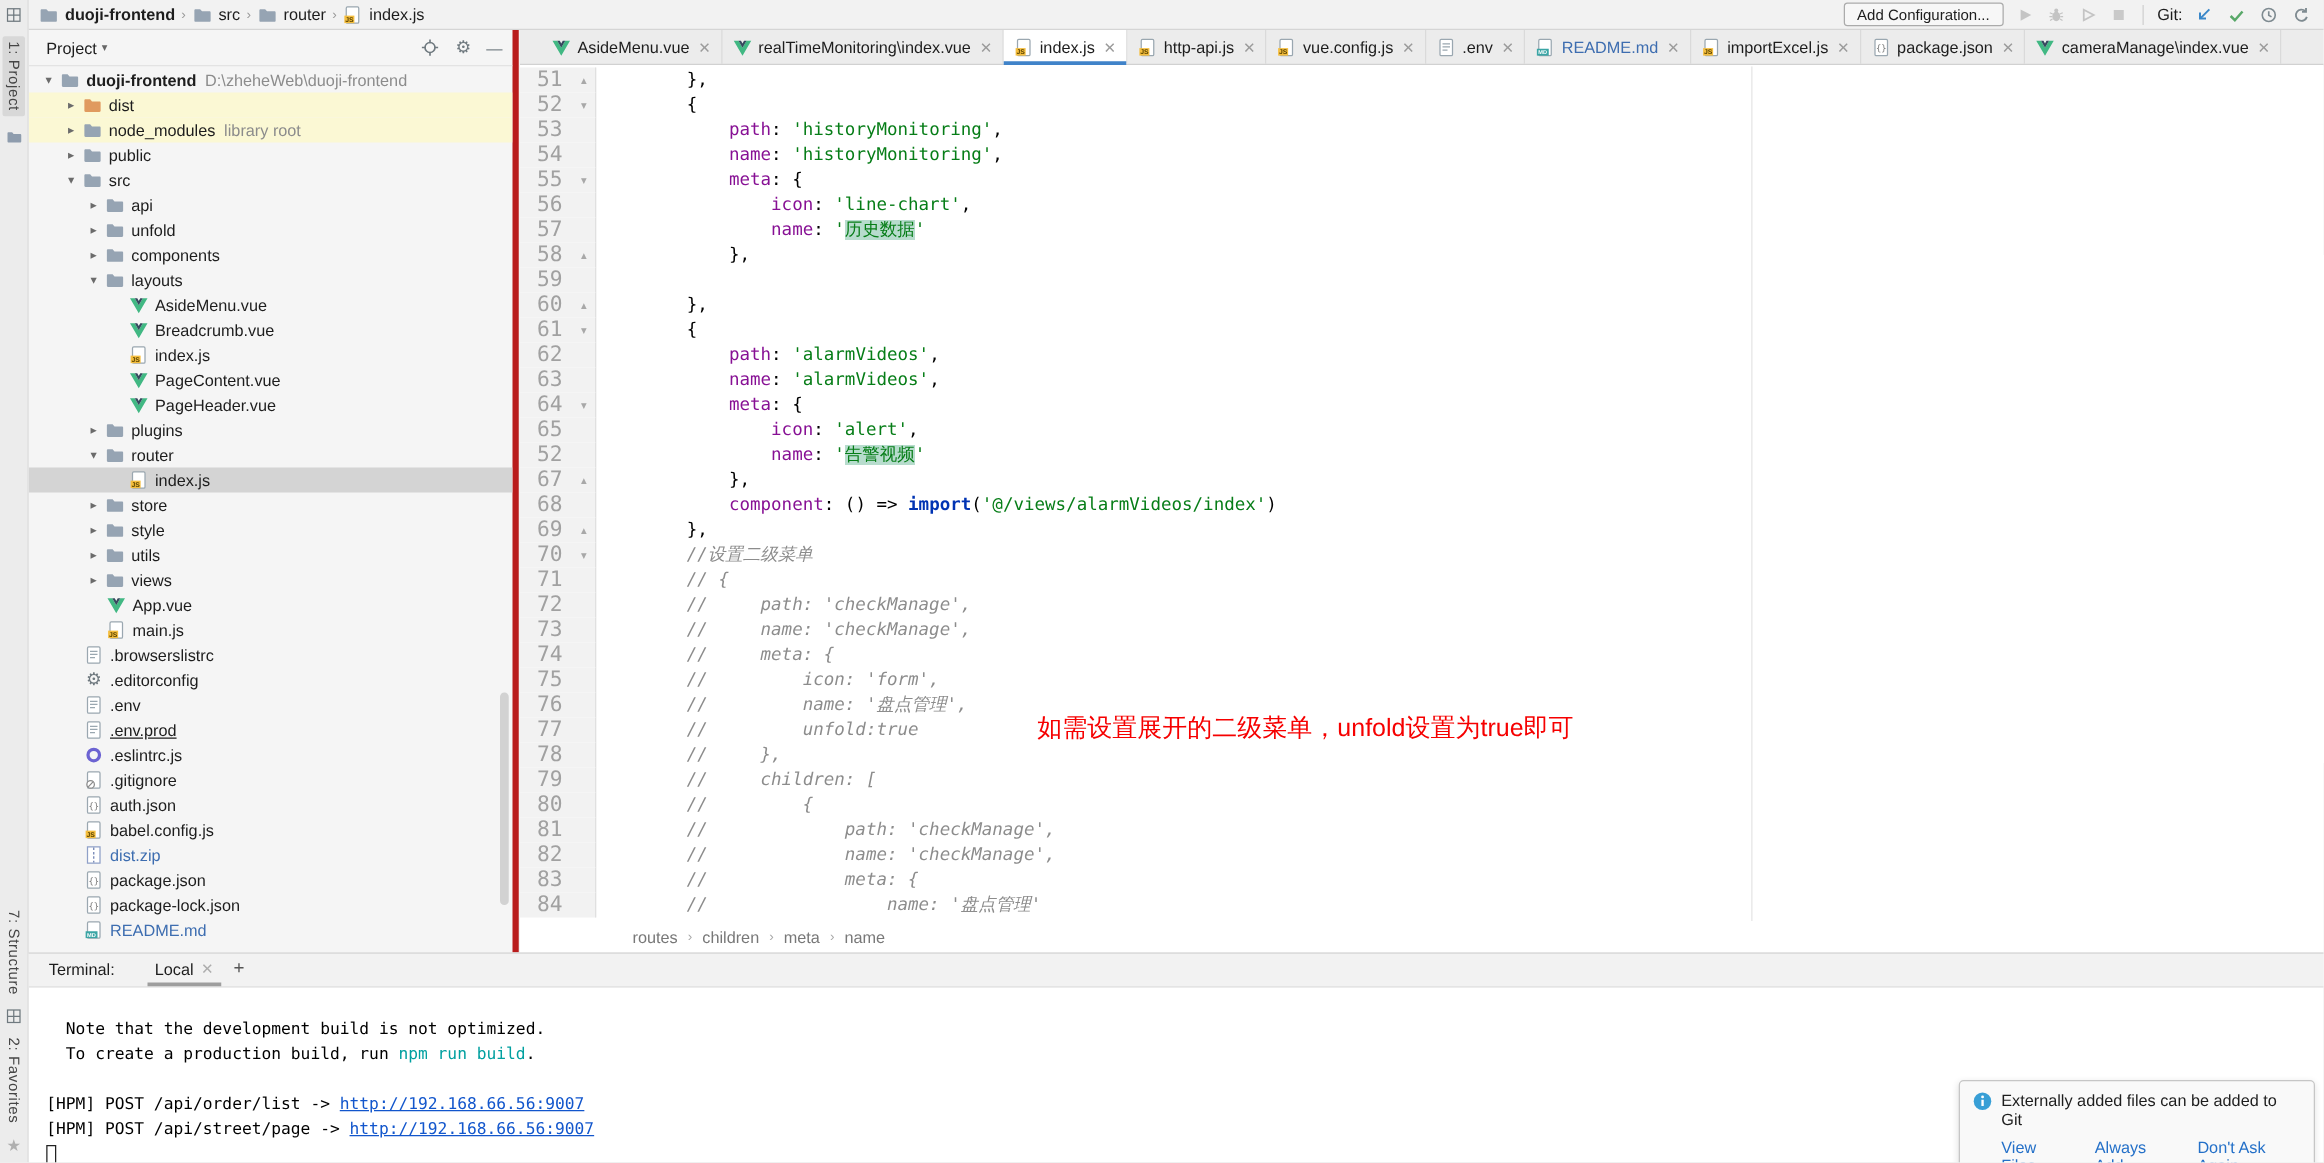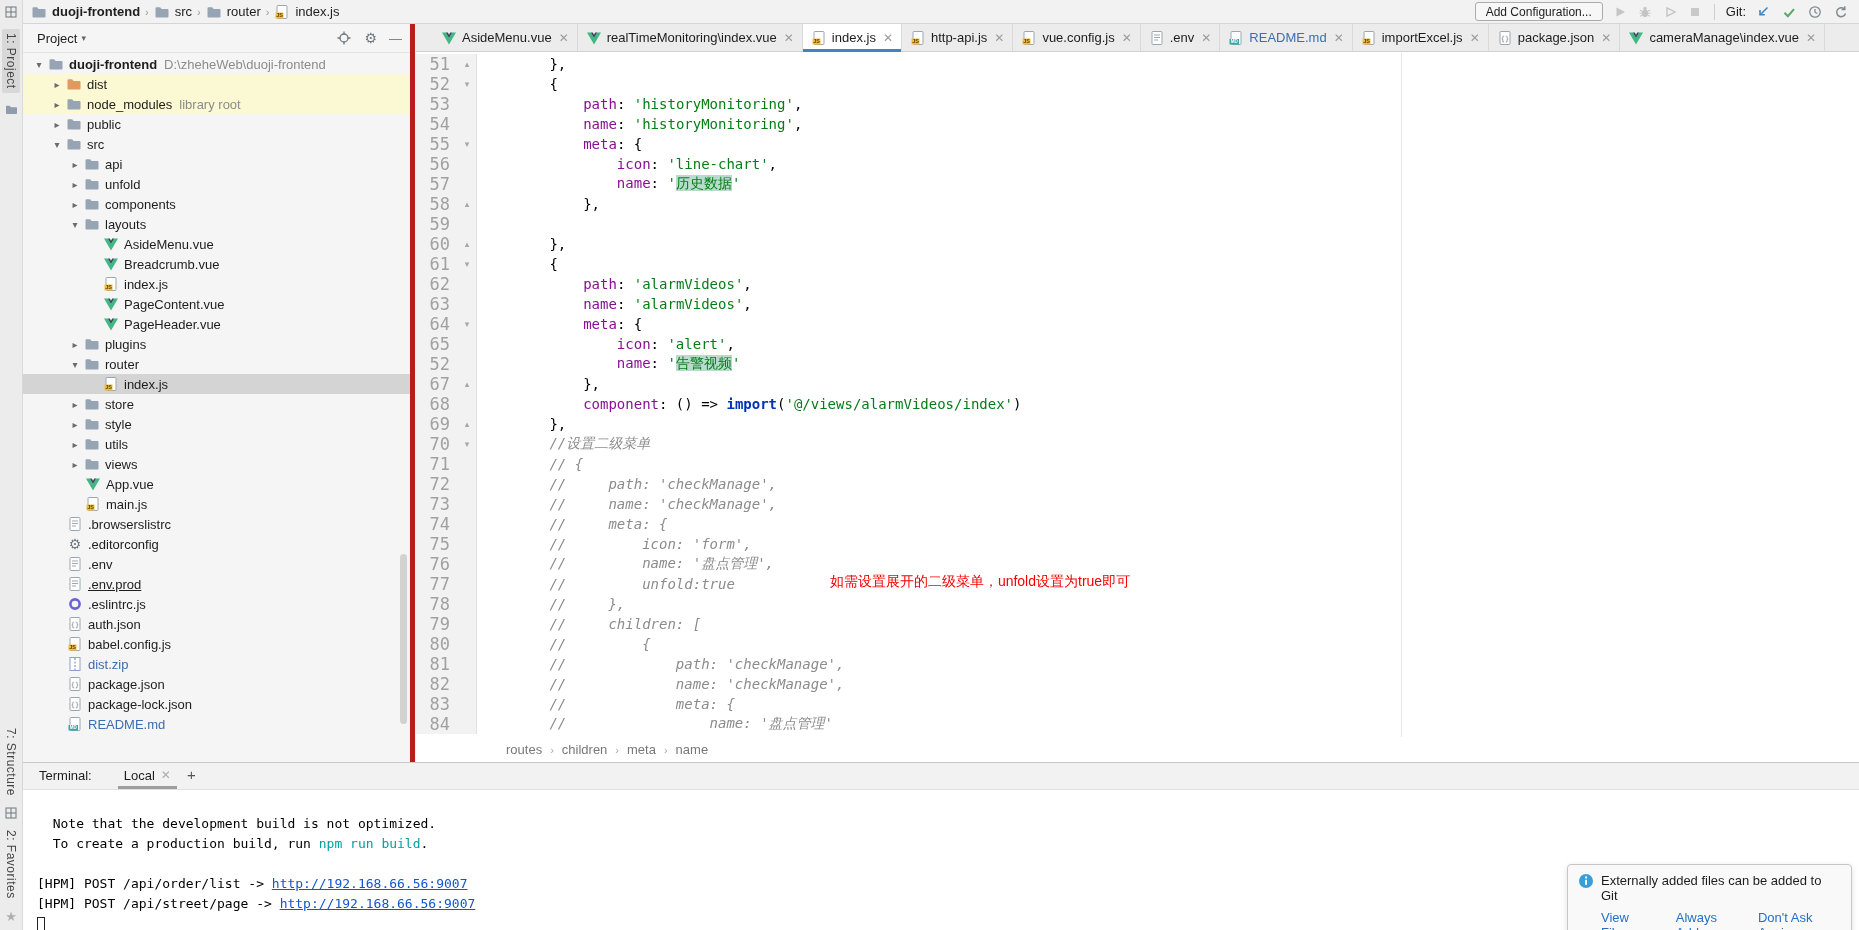--- a/index.html
+++ b/index.html
@@ -61,21 +61,21 @@
   .code-line{display:flex;height:20px;align-items:center;}
   .gutter{display:flex;flex:none;height:20px;align-items:center;background:#F2F2F2;border-right:1px solid #E0E0E0;}
   .lnum{width:42px;text-align:right;padding-right:8px;color:#A1A1A1;font-family:"DejaVu Sans Mono",monospace;font-size:17px;}
   .fold{width:18px;text-align:center;color:#A8A8A8;font-size:9px;cursor:pointer;}
   .ltext{white-space:pre;font-family:"DejaVu Sans Mono",monospace;font-size:14px;padding-left:5px;color:#000;}
   .tok-k{color:var(--property);}
   .tok-s{color:var(--string);}
   .tok-sh{color:var(--string);background:var(--hl-teal);}
   .tok-kw{color:var(--keyword);font-weight:bold;}
   .tok-c{color:var(--comment);font-style:italic;}
-  .red-note{color:var(--red-note);font-family:"Liberation Sans",sans-serif;font-size:14px;margin-left:95px;white-space:nowrap;display:inline-block;vertical-align:middle;transform:translateY(-2px);}
+  .red-note{color:var(--red-note);font-family:"Liberation Sans",sans-serif;font-size:20px;margin-left:95px;white-space:nowrap;display:inline-block;vertical-align:middle;transform:translateY(-2px);}
   .editor-breadcrumb{position:absolute;left:0;bottom:0;right:0;height:25px;background:#FFFFFF;display:flex;align-items:center;padding-left:90px;gap:8px;color:#787878;}
   .editor-breadcrumb .eb-item{cursor:pointer;}
   .editor-breadcrumb .eb-sep{color:#A8A8A8;font-size:11px;}
 
   
   .terminal{position:absolute;left:23px;top:762px;right:0;bottom:0;background:#FFFFFF;border-top:1px solid #C9C9C9;}
   .terminal-header{height:27px;background:#F2F2F2;display:flex;align-items:flex-end;padding-left:16px;border-bottom:1px solid #E0E0E0;}
   .term-label{padding-bottom:6px;margin-right:22px;}
   .term-tab{position:relative;display:flex;align-items:flex-start;gap:6px;padding:0 10px 6px 10px;cursor:pointer;}
   .term-tab.active::after{content:"";position:absolute;left:4px;right:4px;bottom:0;height:3px;background:#9E9E9E;}
@@ -492,20 +492,30 @@
             <svg width="16" height="16" viewBox="0 0 16 16" xmlns="http://www.w3.org/2000/svg">
               <circle cx="8" cy="8" r="4.6" fill="none" stroke="#6C63D2" stroke-width="2.6"></circle>
             </svg>
           </span>
           <span class="tr-label">.eslintrc.js</span>
         </div>
         <div class="tree-row" style="padding-left: 43px;">
           <span class="tr-icon">
             <svg width="16" height="16" viewBox="0 0 16 16" xmlns="http://www.w3.org/2000/svg">
               <rect x="3" y="1.5" width="10" height="13" rx="1" fill="#FFF" stroke="#9AA7B0"></rect>
+              <circle cx="5.5" cy="11.5" r="3" fill="#FFF" stroke="#8A8A8A"></circle>
+              <path d="M3.6 13.5l3.8-4" stroke="#8A8A8A"></path>
+            </svg>
+          </span>
+          <span class="tr-label">.gitignore</span>
+        </div>
+        <div class="tree-row" style="padding-left: 43px;">
+          <span class="tr-icon">
+            <svg width="16" height="16" viewBox="0 0 16 16" xmlns="http://www.w3.org/2000/svg">
+              <rect x="3" y="1.5" width="10" height="13" rx="1" fill="#FFF" stroke="#9AA7B0"></rect>
               <text x="8" y="11" font-size="7" fill="#777" text-anchor="middle" font-family="monospace">{}</text>
             </svg>
           </span>
           <span class="tr-label">auth.json</span>
         </div>
         <div class="tree-row" style="padding-left: 43px;">
           <span class="tr-icon">
             <svg width="16" height="16" viewBox="0 0 16 16" xmlns="http://www.w3.org/2000/svg">
               <rect x="3" y="1.5" width="10" height="13" rx="1" fill="#FFF" stroke="#9AA7B0"></rect>
               <rect x="1.5" y="8.5" width="8" height="6" fill="#F5BE3D"></rect>

